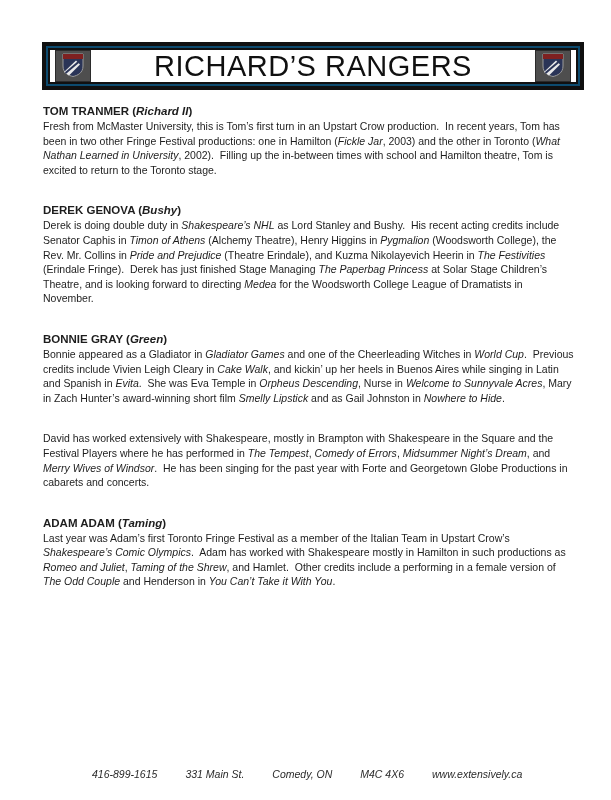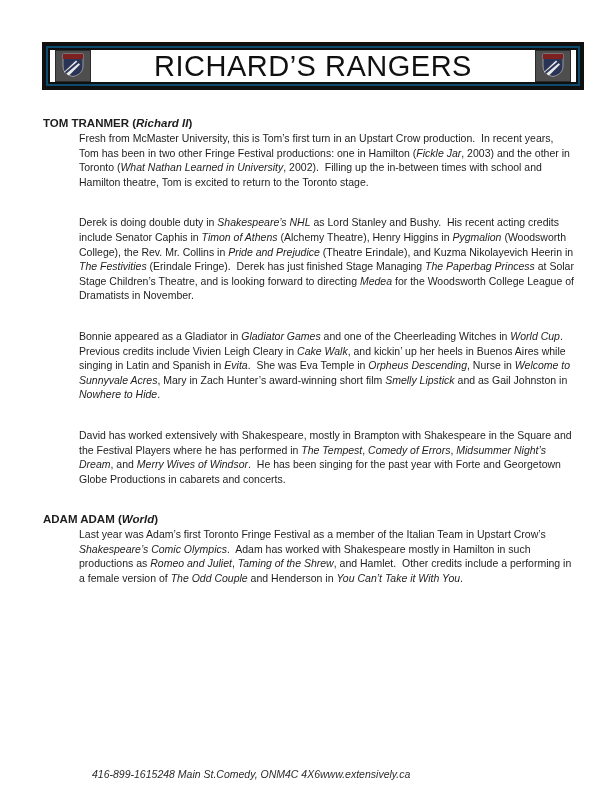--- a/index.html
+++ b/index.html
@@ -30,37 +30,36 @@
   }
   .banner-title {
     flex:1; text-align:center;
     font-size:29px; line-height:1;
     letter-spacing:0.5px;
     color:#101010;
     white-space:nowrap;
   }
   .logo { width:36px; height:32px; display:block; }
   .content {
-    position:absolute; left:43px; top:116px; width:532px;
+    position:absolute; left:43px; top:104px; width:532px;
   }
   .bio { margin-bottom:26px; }
   .bio-heading {
     font-weight:bold;
     font-size:11.5px; line-height:15px;
     white-space:pre-wrap;
   }
   .bio-text {
     font-size:10.5px; line-height:14.6px;
     white-space:pre-wrap;
-    margin-left:36px;
   }
   .it { font-style:italic; }
   .footer {
     position:absolute; left:92px; top:768px;
-    display:flex; 
+    display:flex; gap:28px;
     font-size:10.5px; font-style:italic;
     color:#2a2a2a;
     white-space:nowrap;
   }
 </style>
 </head>
 <body>
 
 <div class="banner">
   <div class="banner-inner">
@@ -87,33 +86,35 @@
     </span>
   </div>
 </div>
 
 <div class="content">
   <section class="bio">
     <div class="bio-heading"><span>TOM TRANMER (</span><span class="it">Richard II</span><span>)</span></div>
     <div class="bio-text"><span>Fresh from McMaster University, this is Tom’s first turn in an Upstart Crow production.  In recent years, Tom has been in two other Fringe Festival productions: one in Hamilton (</span><span class="it">Fickle Jar</span><span>, 2003) and the other in Toronto (</span><span class="it">What Nathan Learned in University</span><span>, 2002).  Filling up the in-between times with school and Hamilton theatre, Tom is excited to return to the Toronto stage.</span></div>
   </section>
   <section class="bio">
+    <div class="bio-heading"><span>DEREK GENOVA (</span><span class="it">Bushy</span><span>)</span></div>
     <div class="bio-text"><span>Derek is doing double duty in </span><span class="it">Shakespeare’s NHL</span><span> as Lord Stanley and Bushy.  His recent acting credits include Senator Caphis in </span><span class="it">Timon of Athens</span><span> (Alchemy Theatre), Henry Higgins in </span><span class="it">Pygmalion</span><span> (Woodsworth College), the Rev. Mr. Collins in </span><span class="it">Pride and Prejudice</span><span> (Theatre Erindale), and Kuzma Nikolayevich Heerin in </span><span class="it">The Festivities</span><span> (Erindale Fringe).  Derek has just finished Stage Managing </span><span class="it">The Paperbag Princess</span><span> at Solar Stage Children’s Theatre, and is looking forward to directing </span><span class="it">Medea</span><span> for the Woodsworth College League of Dramatists in November.</span></div>
   </section>
   <section class="bio">
+    <div class="bio-heading"><span>BONNIE GRAY (</span><span class="it">Green</span><span>)</span></div>
     <div class="bio-text"><span>Bonnie appeared as a Gladiator in </span><span class="it">Gladiator Games</span><span> and one of the Cheerleading Witches in </span><span class="it">World Cup</span><span>.  Previous credits include Vivien Leigh Cleary in </span><span class="it">Cake Walk</span><span>, and kickin’ up her heels in Buenos Aires while singing in Latin and Spanish in </span><span class="it">Evita</span><span>.  She was Eva Temple in </span><span class="it">Orpheus Descending</span><span>, Nurse in </span><span class="it">Welcome to Sunnyvale Acres</span><span>, Mary in Zach Hunter’s award-winning short film </span><span class="it">Smelly Lipstick</span><span> and as Gail Johnston in </span><span class="it">Nowhere to Hide</span><span>.</span></div>
   </section>
   <section class="bio">
     <div class="bio-text"><span>David has worked extensively with Shakespeare, mostly in Brampton with Shakespeare in the Square and the Festival Players where he has performed in </span><span class="it">The Tempest</span><span>, </span><span class="it">Comedy of Errors</span><span>, </span><span class="it">Midsummer Night’s Dream</span><span>, and </span><span class="it">Merry Wives of Windsor</span><span>.  He has been singing for the past year with Forte and Georgetown Globe Productions in cabarets and concerts.</span></div>
   </section>
   <section class="bio">
-    <div class="bio-heading"><span>ADAM ADAM (</span><span class="it">World</span><span>)</span></div>
+    <div class="bio-heading"><span>ADAM ADAM (</span><span class="it">Taming</span><span>)</span></div>
     <div class="bio-text"><span>Last year was Adam’s first Toronto Fringe Festival as a member of the Italian Team in Upstart Crow’s </span><span class="it">Shakespeare’s Comic Olympics</span><span>.  Adam has worked with Shakespeare mostly in Hamilton in such productions as </span><span class="it">Romeo and Juliet</span><span>, </span><span class="it">Taming of the Shrew</span><span>, and Hamlet.  Other credits include a performing in a female version of </span><span class="it">The Odd Couple</span><span> and Henderson in </span><span class="it">You Can’t Take it With You</span><span>.</span></div>
   </section>
 </div>
 
 <div class="footer">
   <span>416-899-1615</span>
-  <span>248 Main St.</span>
+  <span>331 Main St.</span>
   <span>Comedy, ON</span>
   <span>M4C 4X6</span>
   <span>www.extensively.ca</span>
 </div>
 
 </body></html>

